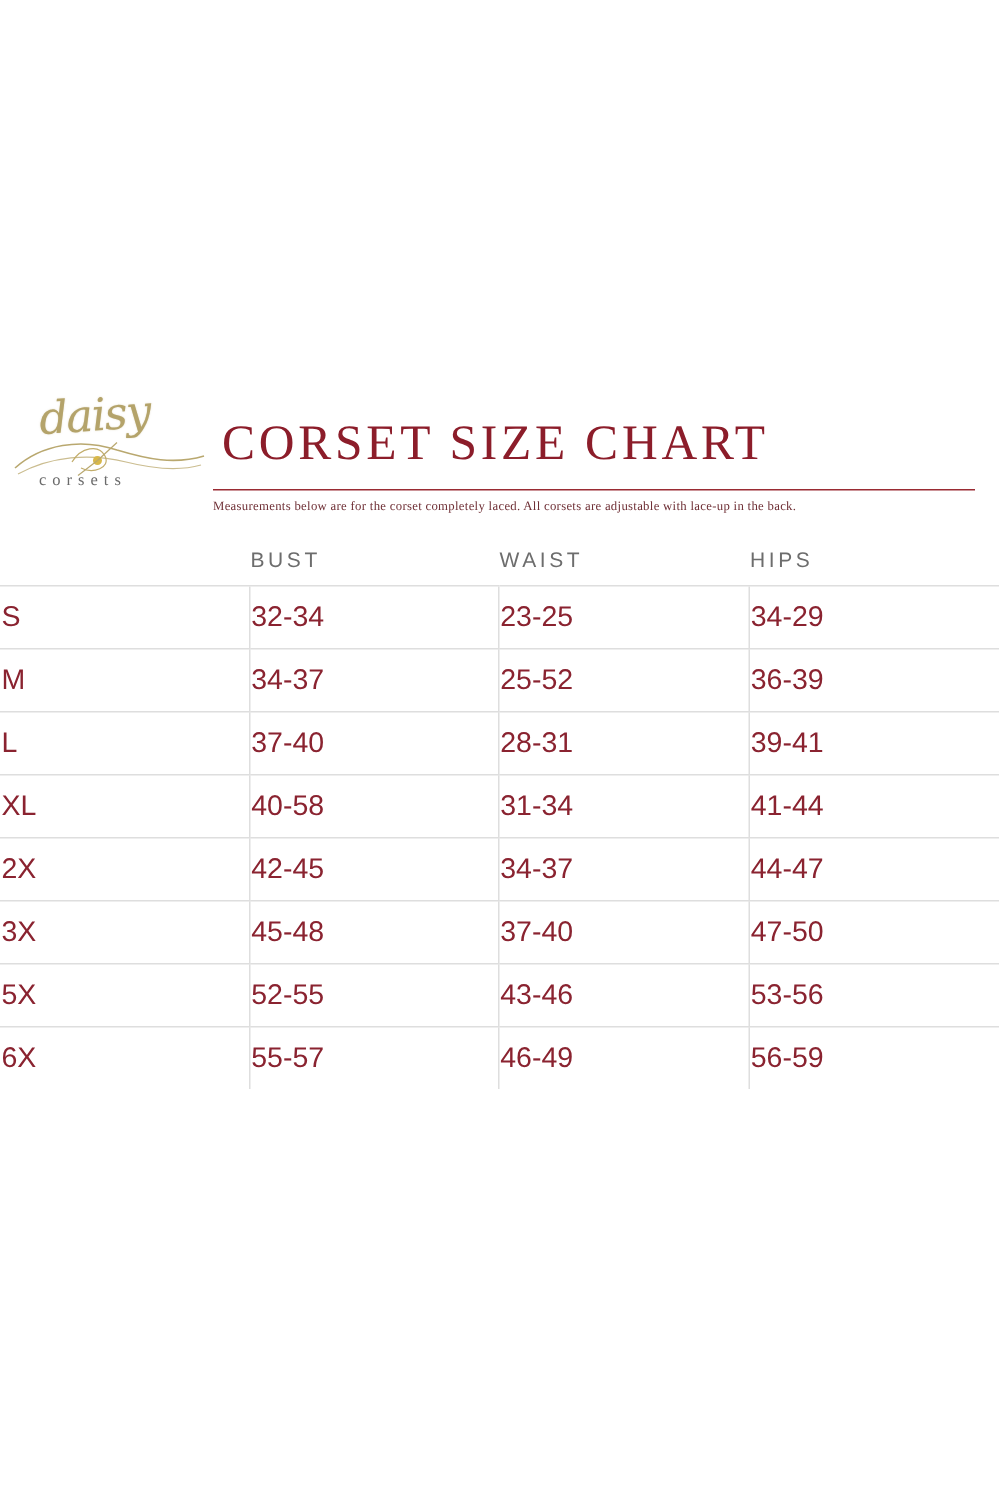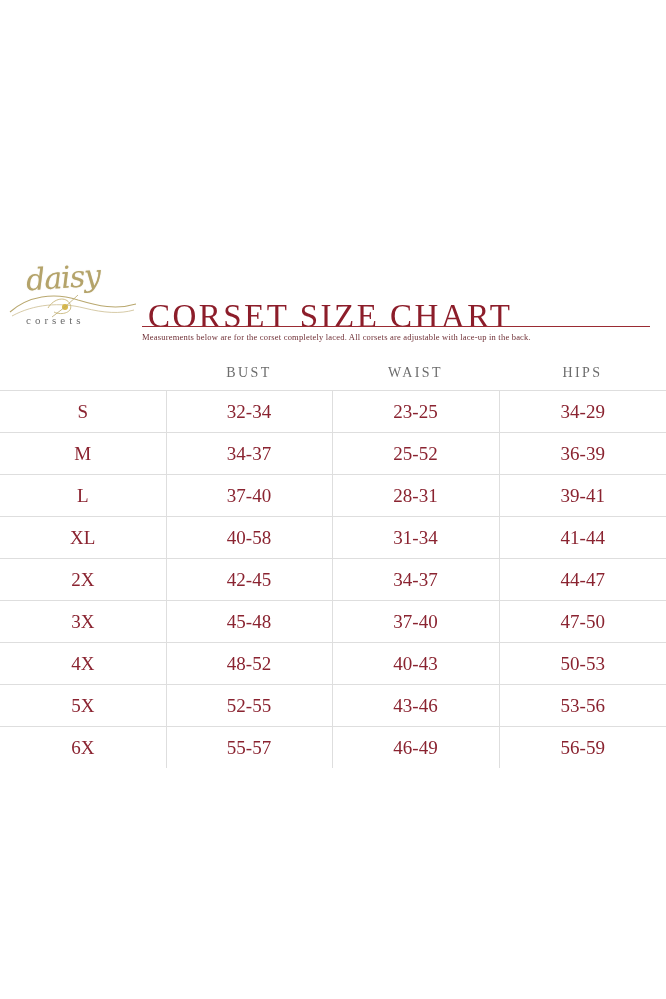--- a/index.html
+++ b/index.html
@@ -76,21 +76,20 @@
   .title {
     position: absolute;
     left: 148px;
     top: 28px;
     font-family: "Liberation Serif", serif;
     font-size: 33px;
     letter-spacing: 2.5px;
     color: #8c1d2a;
     font-weight: 400;
     white-space: nowrap;
-    margin-top: 20px;
   }
 
   .title-rule {
     position: absolute;
     left: 142px;
     right: 16px;
     top: 76px;
     height: 1px;
     background: #9a2b33;
   }
@@ -115,26 +114,26 @@
     table-layout: fixed;
   }
   table.size-chart col.c0 { width: 166px; }
   table.size-chart col.c1 { width: 166px; }
   table.size-chart col.c2 { width: 167px; }
   table.size-chart col.c3 { width: 167px; }
 
   table.size-chart th,
   table.size-chart td {
     border: 1px solid #dedede;
-    text-align: center;
+    text-align: left;
     height: 39px;
     vertical-align: middle;
     font-size: 19px;
     color: #8a2330;
-    font-family: Liberation Serif, serif;
+    font-family: Liberation Sans, sans-serif;
   }
   table.size-chart thead th {
     border-top: none;
     border-left: none;
     border-right: none;
     height: 33px;
     font-size: 14px;
     letter-spacing: 2.4px;
     color: #6d6d6d;
     font-weight: 400;
@@ -232,26 +231,20 @@
           <td class="meas">34-37</td>
           <td class="meas">44-47</td>
         </tr>
         <tr>
           <td class="size-label">3X</td>
           <td class="meas">45-48</td>
           <td class="meas">37-40</td>
           <td class="meas">47-50</td>
         </tr>
         <tr>
-          <td class="size-label">4X</td>
-          <td class="meas">48-52</td>
-          <td class="meas">40-43</td>
-          <td class="meas">50-53</td>
-        </tr>
-        <tr>
           <td class="size-label">5X</td>
           <td class="meas">52-55</td>
           <td class="meas">43-46</td>
           <td class="meas">53-56</td>
         </tr>
         <tr>
           <td class="size-label">6X</td>
           <td class="meas">55-57</td>
           <td class="meas">46-49</td>
           <td class="meas">56-59</td>

